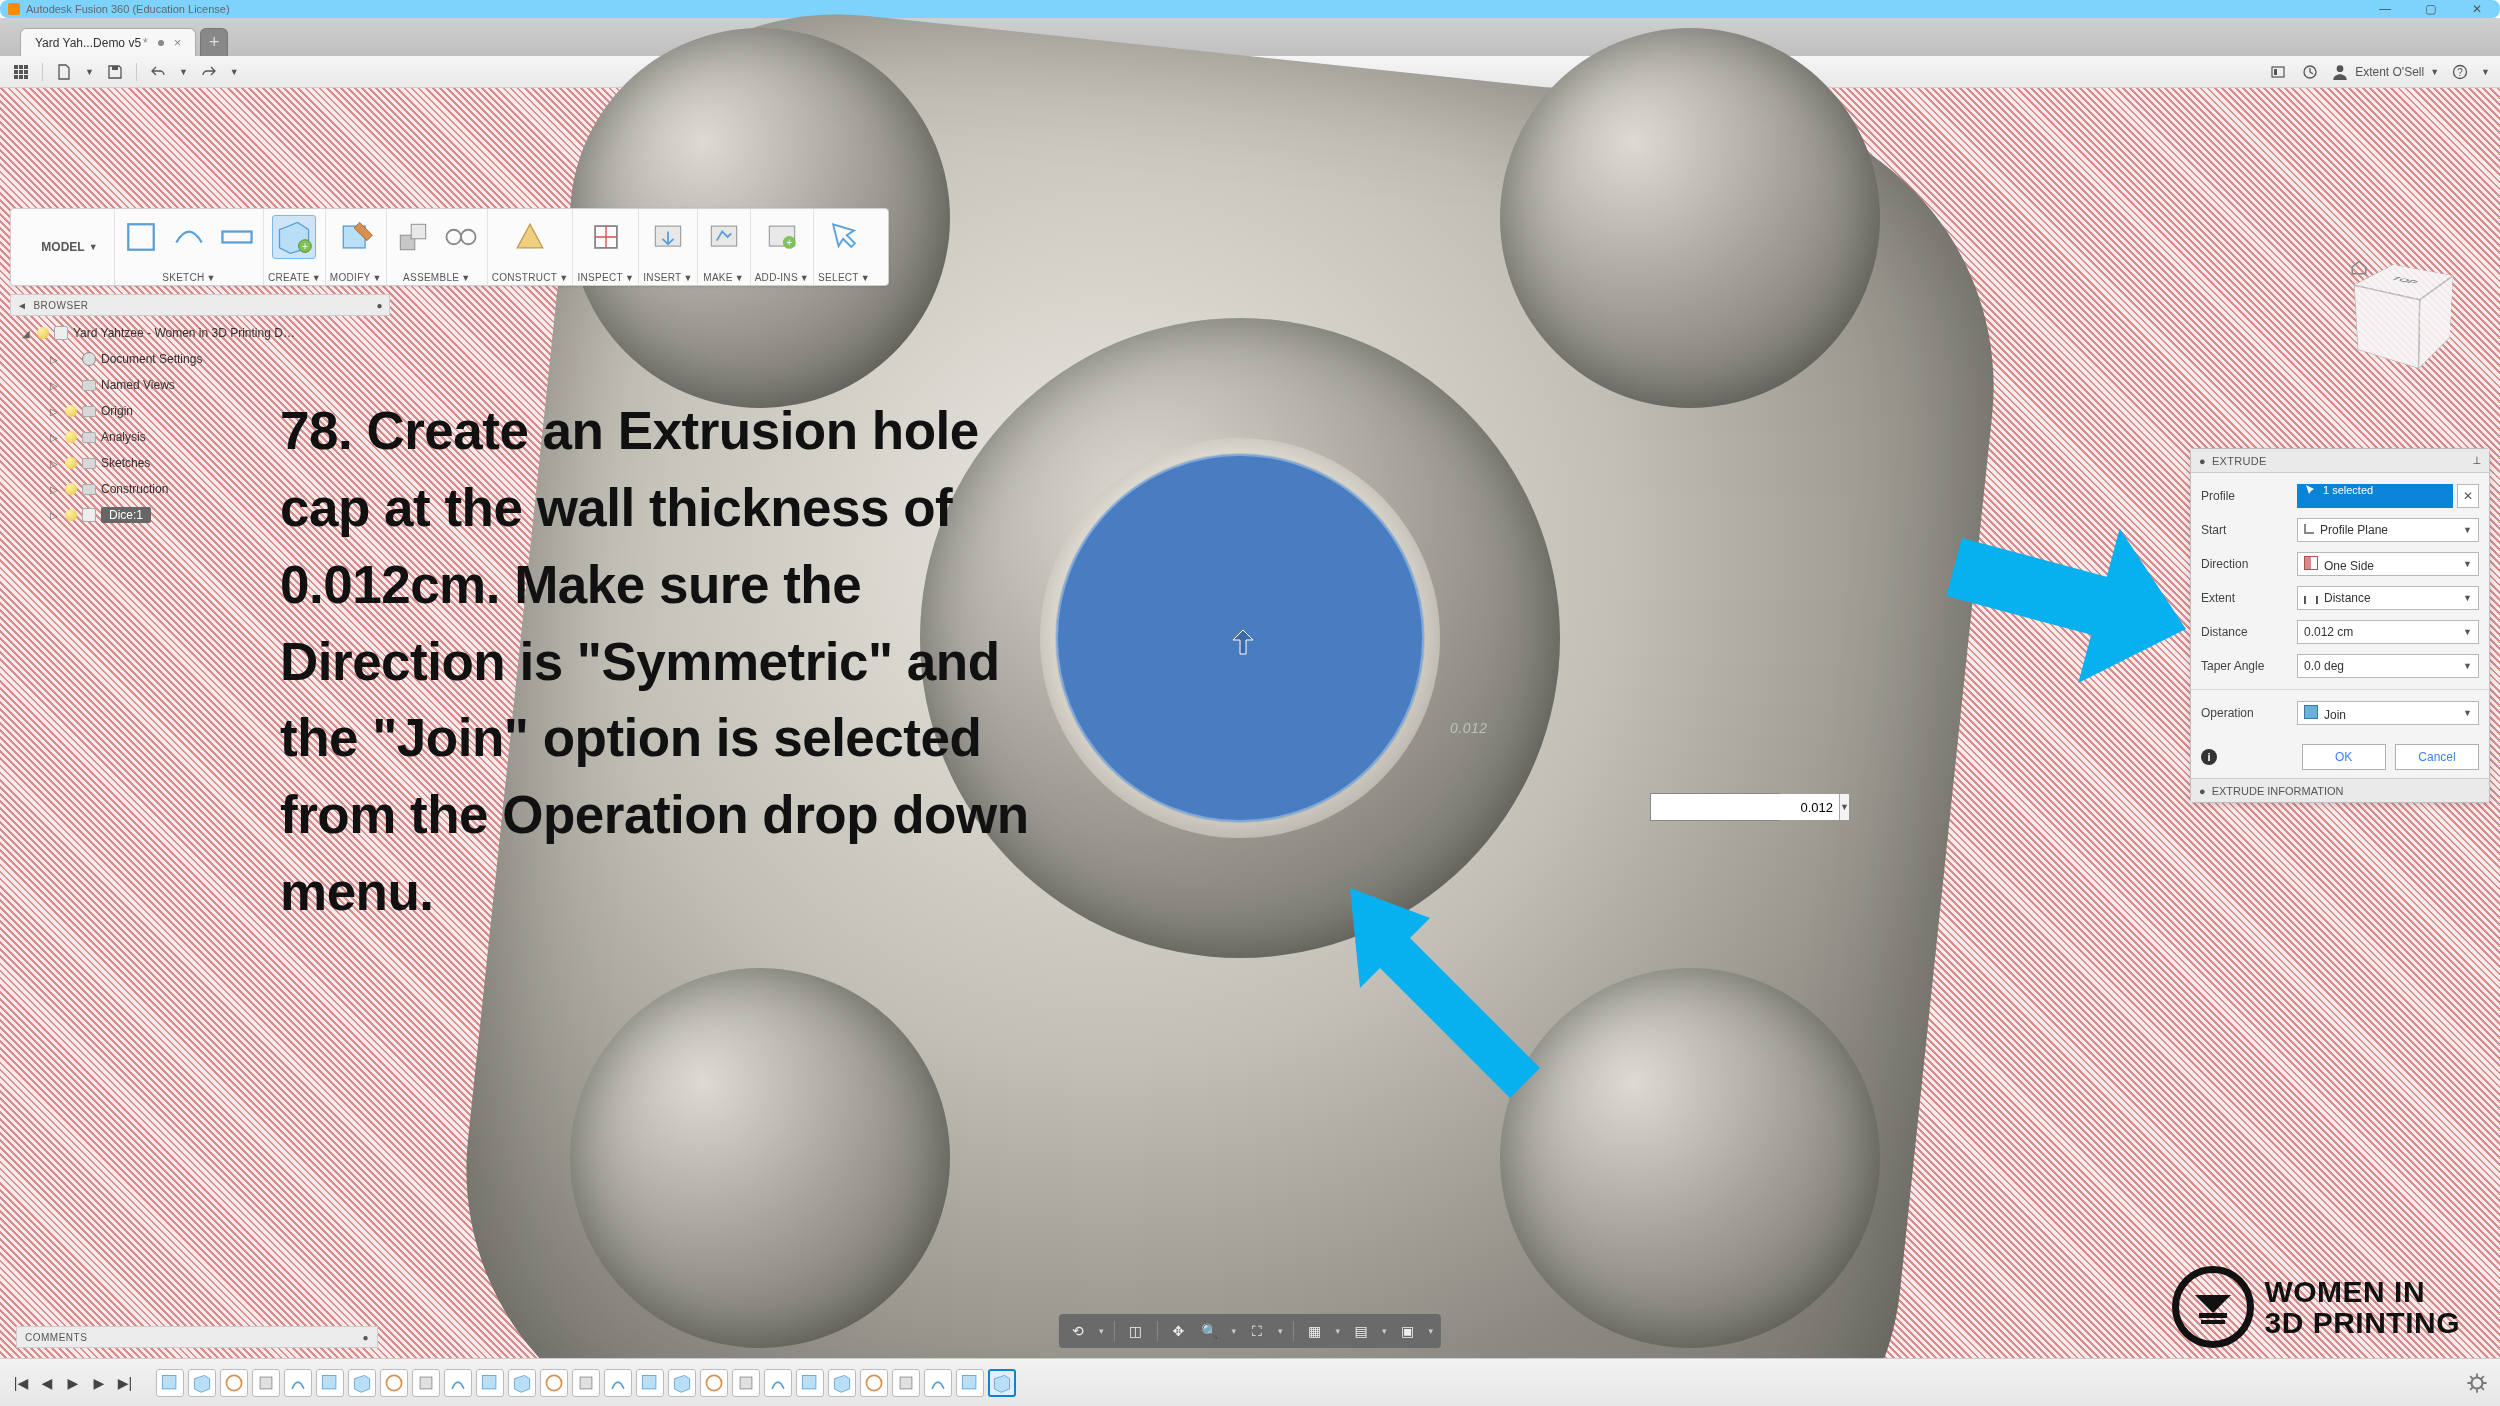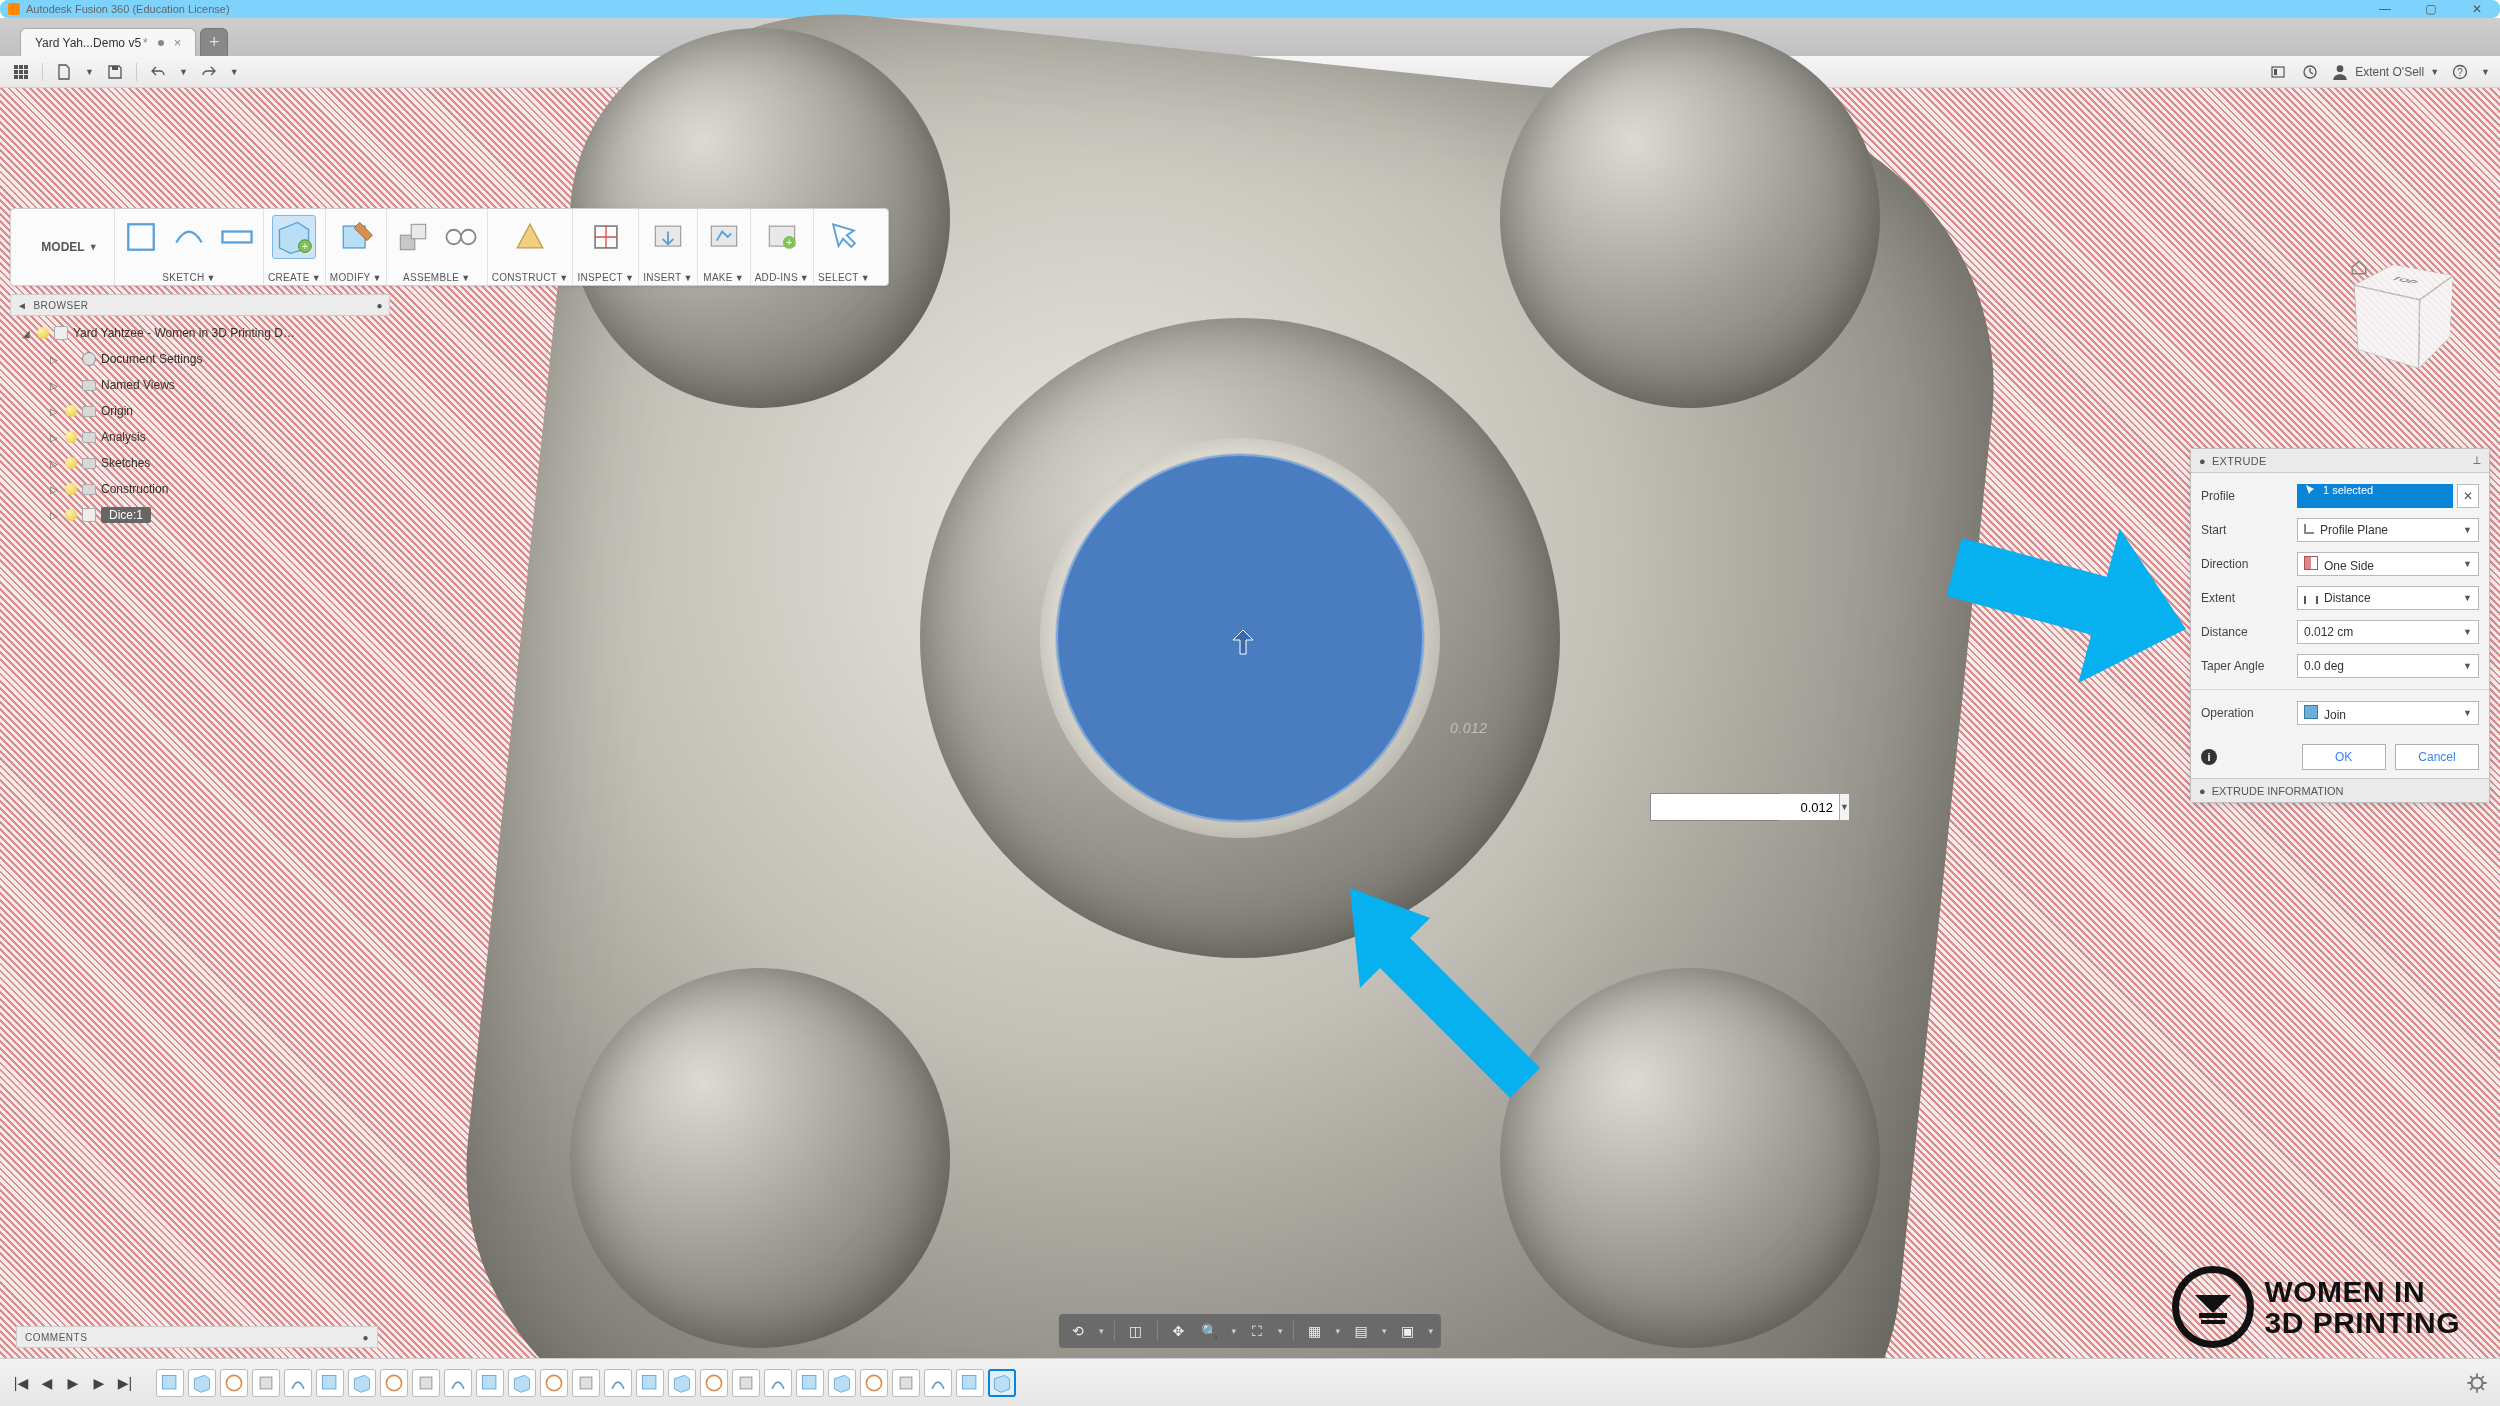--- a/index.html
+++ b/index.html
@@ -412,20 +412,21 @@
     <svg width="30" height="30" style="position:absolute;left:928px;top:540px">
         <path d="M15 2 L25 12 L18 12 L18 26 L12 26 L12 12 L5 12 Z" fill="#3a6aa8" stroke="#fff" stroke-width="1"></path>
       </svg>
     <div class="dim-label">0.012</div>
     <div class="dim-box">
       <input class="dim-input" value="0.012" style="">
       <div class="dim-drop">▼</div>
     </div>
   </div>
 
+  <div class="overlay-note">78. Create an Extrusion hole cap at the wall thickness of 0.012cm. Make sure the Direction is "Symmetric" and the "Join" option is selected from the Operation drop down menu.</div>
 
   <div class="arrow" style="left:1340px; top:790px;">
     <svg width="240" height="240">
         <polygon points="10,10 90,40 70,60 200,190 170,220 40,90 20,110" fill="#07b0ef" transform="rotate(0 120 120)"></polygon>
       </svg>
   </div>
   <div class="arrow" style="left:1940px; top:380px;">
     <svg width="260" height="260">
         <polygon points="250,130 160,50 160,100 10,100 10,160 160,160 160,210" fill="#07b0ef" transform="rotate(15 130 130)"></polygon>
       </svg>

